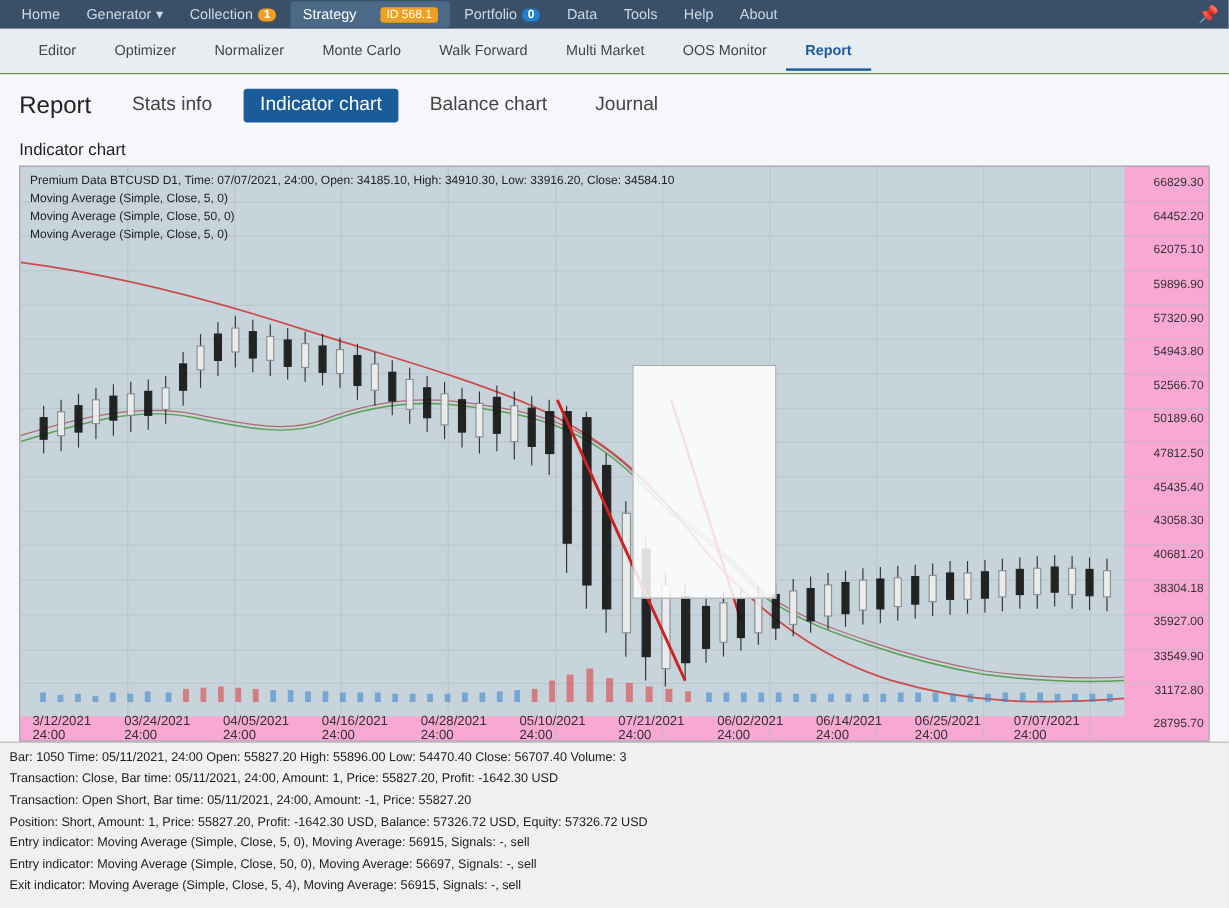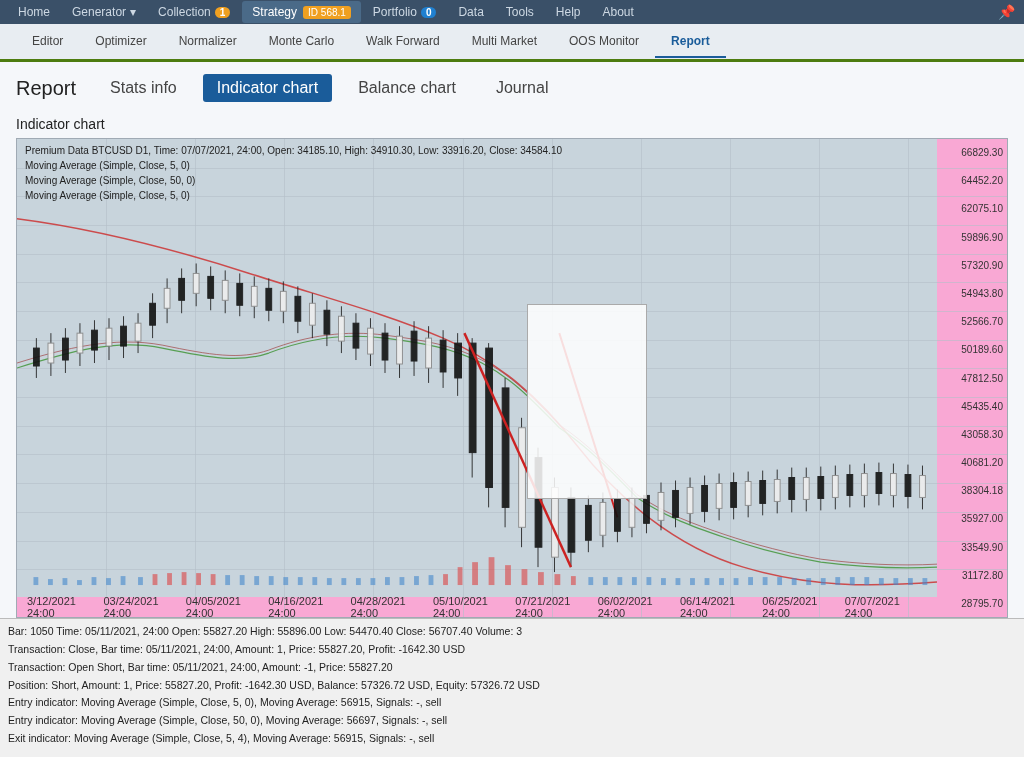--- a/index.html
+++ b/index.html
@@ -36,33 +36,33 @@
     }
     .top-nav .nav-badge.blue {
       background: #2080d0;
     }
     .top-nav .strategy-id {
       background: #f0a020;
       color: #fff;
       border-radius: 3px;
       padding: 1px 5px;
       font-size: 10px;
-      margin-left: 2px;
+      margin-left: 16px;
     }
     .nav-spacer { flex: 1; }
     .nav-pin { color: #cdd8e3; cursor: pointer; font-size: 14px; }
 
     
     .second-nav {
       background: #e8edf2;
       display: flex;
       align-items: center;
       height: 38px;
       padding: 0 16px;
-      border-bottom: 3px solid #4d7c0f;
+      border-bottom: 1px solid #4d7c0f;
       gap: 0;
     }
     .second-nav .tab {
       padding: 8px 16px;
       cursor: pointer;
       font-size: 12px;
       color: #444;
       border-bottom: 2px solid transparent;
       white-space: nowrap;
     }

